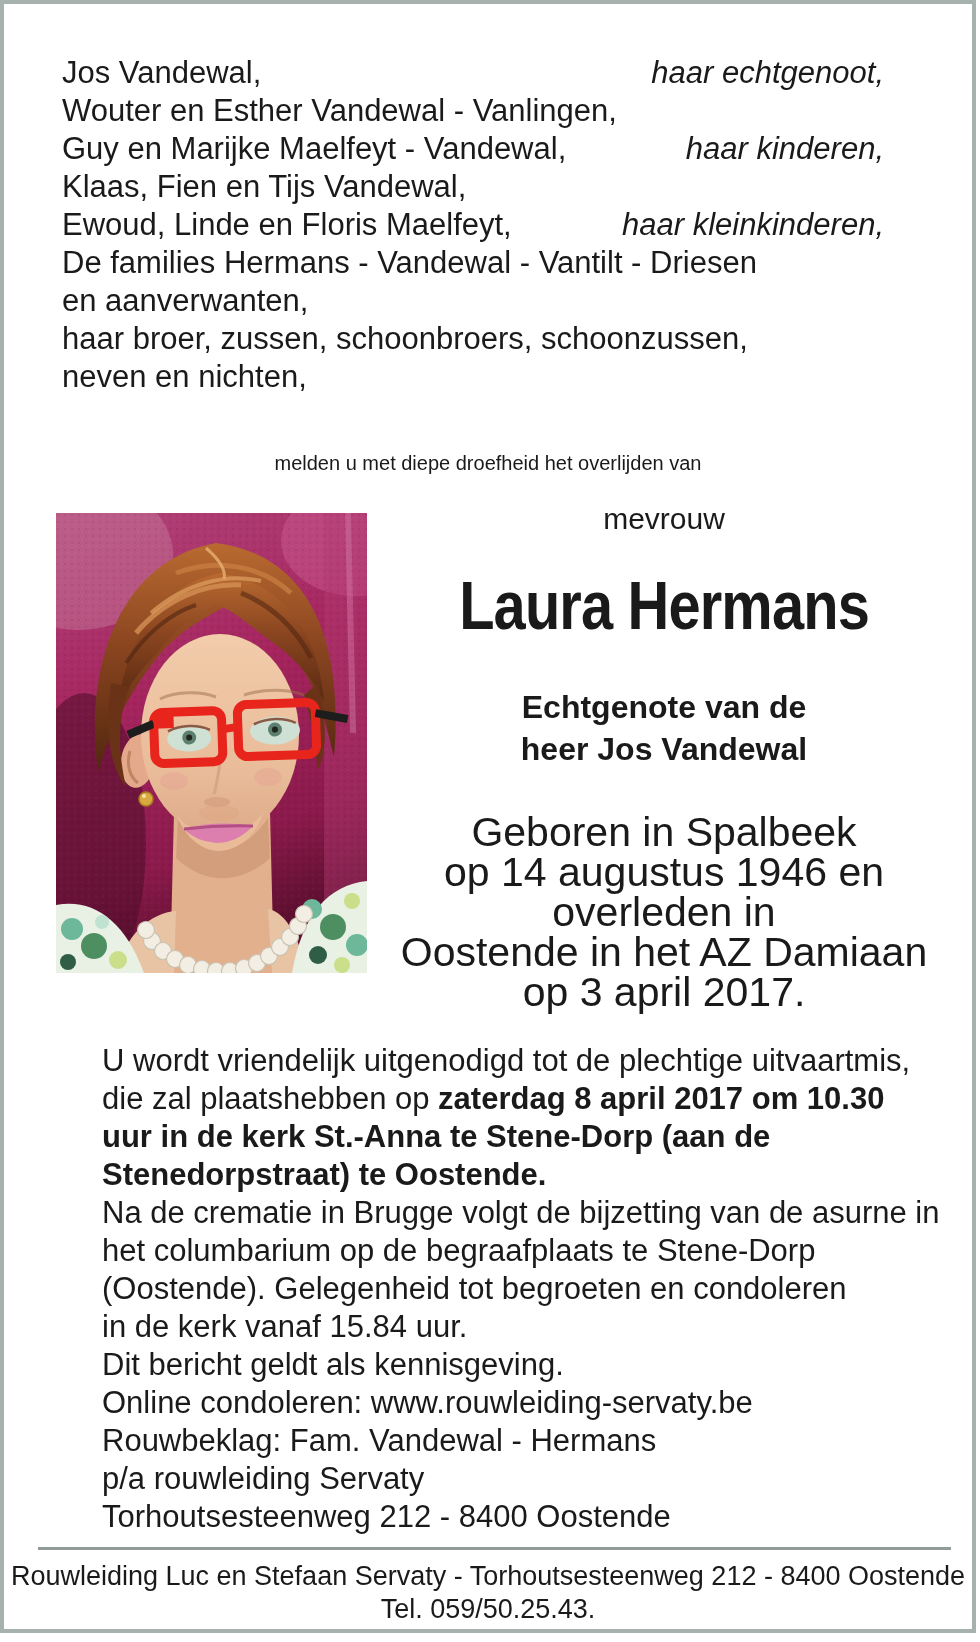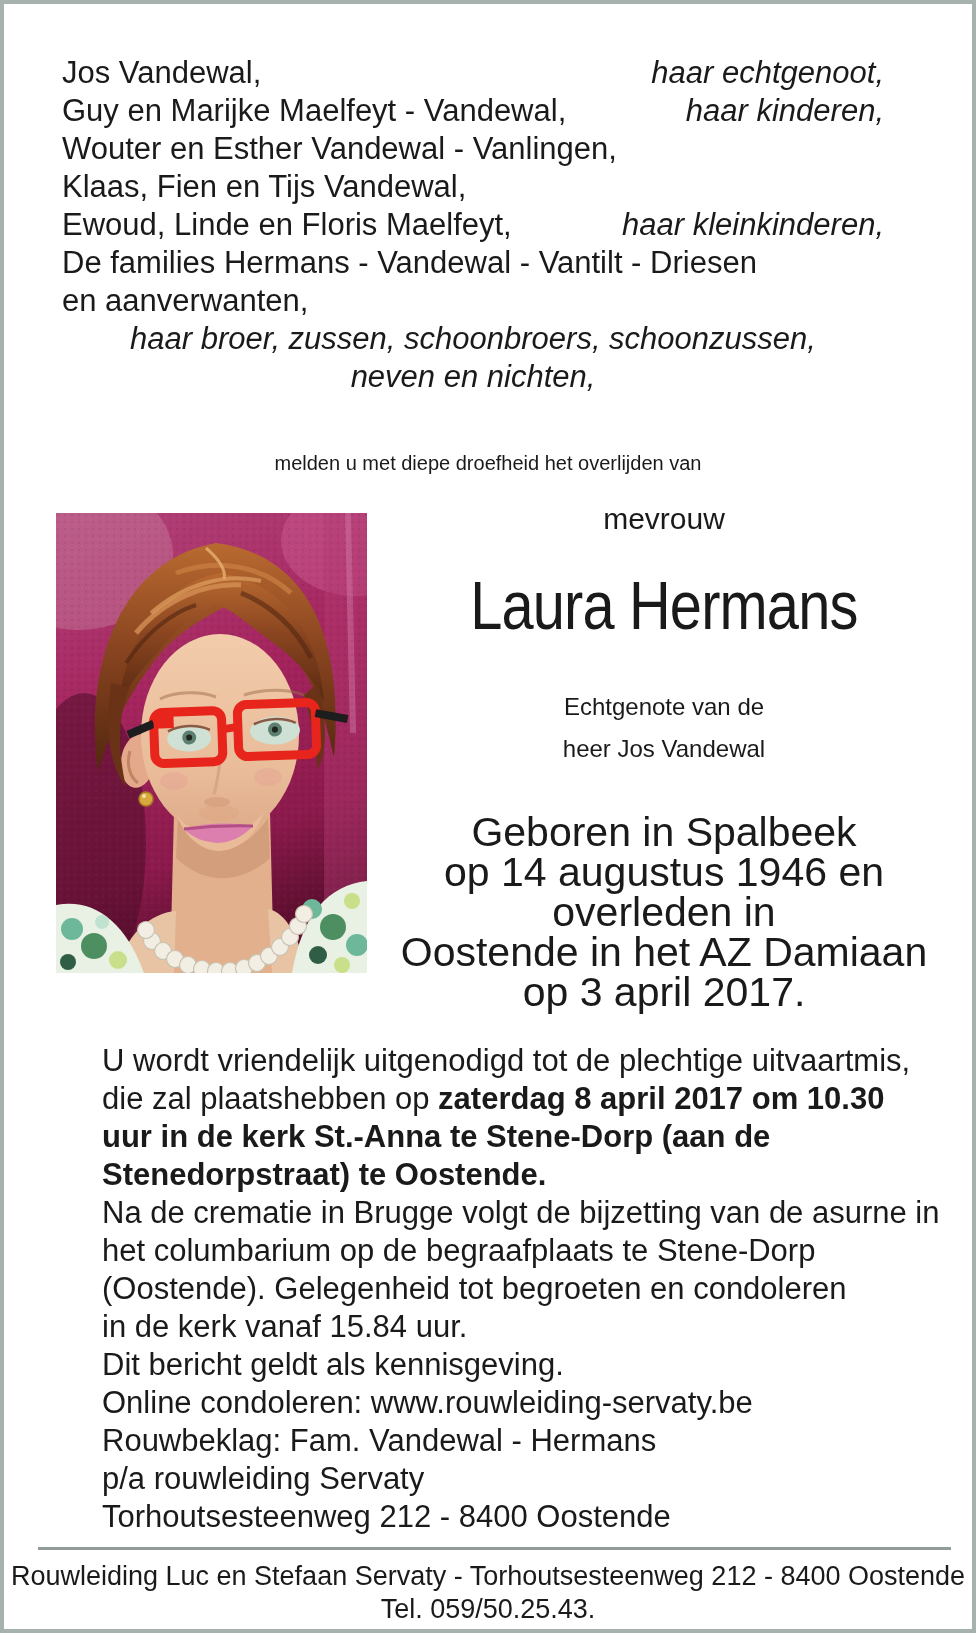--- a/index.html
+++ b/index.html
@@ -7,31 +7,31 @@
   body{
     width:980px;height:1642px;position:relative;background:#ffffff;
     font-family:"Liberation Sans",sans-serif;color:#1a1a1a;overflow:hidden;
   }
   .frame{position:absolute;left:0;top:0;width:968px;height:1625px;border:4px solid #a7b2ae;background:#fff;}
   
   .top-block{position:absolute;left:58px;right:88px;top:50px;font-size:31px;line-height:38px;}
   .fam-line{display:flex;justify-content:space-between;white-space:nowrap;}
   .fam-left{}
   .fam-right{font-style:italic;}
-  .rel-line{text-align:center;font-style:italic;white-space:nowrap;}
+  .rel-line{text-align:left;white-space:nowrap;}
   .announce{position:absolute;left:0;width:100%;top:440px;text-align:center;font-size:20px;line-height:38px;}
   
   .photo{position:absolute;left:52px;top:509px;width:311px;height:460px;}
   .photo svg{display:block;width:311px;height:460px;}
   
   .rc{position:absolute;left:363px;width:594px;text-align:center;}
   .honorific{top:493px;font-size:30px;line-height:44px;}
-  .name{top:566px;font-size:68px;line-height:70px;font-weight:normal;}
+  .name{top:566px;font-size:68px;line-height:70px;font-weight:bold;}
   .name-inner{display:inline-block;transform:scaleX(.85);transform-origin:center;letter-spacing:-1px;}
-  .spouse{top:682px;font-size:24px;line-height:42px;font-weight:normal;}
+  .spouse{top:682px;font-size:32px;line-height:42px;font-weight:bold;}
   .life{top:808px;font-size:41px;line-height:40px;}
   
   .details{position:absolute;left:58px;top:1038px;font-size:31px;line-height:38px;margin-left:40px;}
   .par-line{white-space:nowrap;}
   .par-line strong{font-weight:bold;}
   
   .divider{position:absolute;left:34px;top:1543px;width:913px;height:3px;background:#919c98;}
   .footer{position:absolute;left:0;width:100%;top:1556px;text-align:center;font-size:27px;line-height:33px;}
 </style>
 </head>
@@ -41,27 +41,27 @@
 
   <div class="top-block">
     <div>
 
         <div class="fam-line">
           <span class="fam-left">Jos Vandewal,</span>
           <span class="fam-right">haar echtgenoot,</span>
         </div>
 
         <div class="fam-line">
+          <span class="fam-left">Wouter en Esther Vandewal - Vanlingen,</span>
+          <span class="fam-right"></span>
+        </div>
+
+        <div class="fam-line">
           <span class="fam-left">Guy en Marijke Maelfeyt - Vandewal,</span>
           <span class="fam-right">haar kinderen,</span>
-        </div>
-
-        <div class="fam-line">
-          <span class="fam-left">Wouter en Esther Vandewal - Vanlingen,</span>
-          <span class="fam-right"></span>
         </div>
 
         <div class="fam-line">
           <span class="fam-left">Klaas, Fien en Tijs Vandewal,</span>
           <span class="fam-right"></span>
         </div>
 
         <div class="fam-line">
           <span class="fam-left">Ewoud, Linde en Floris Maelfeyt,</span>
           <span class="fam-right">haar kleinkinderen,</span>

